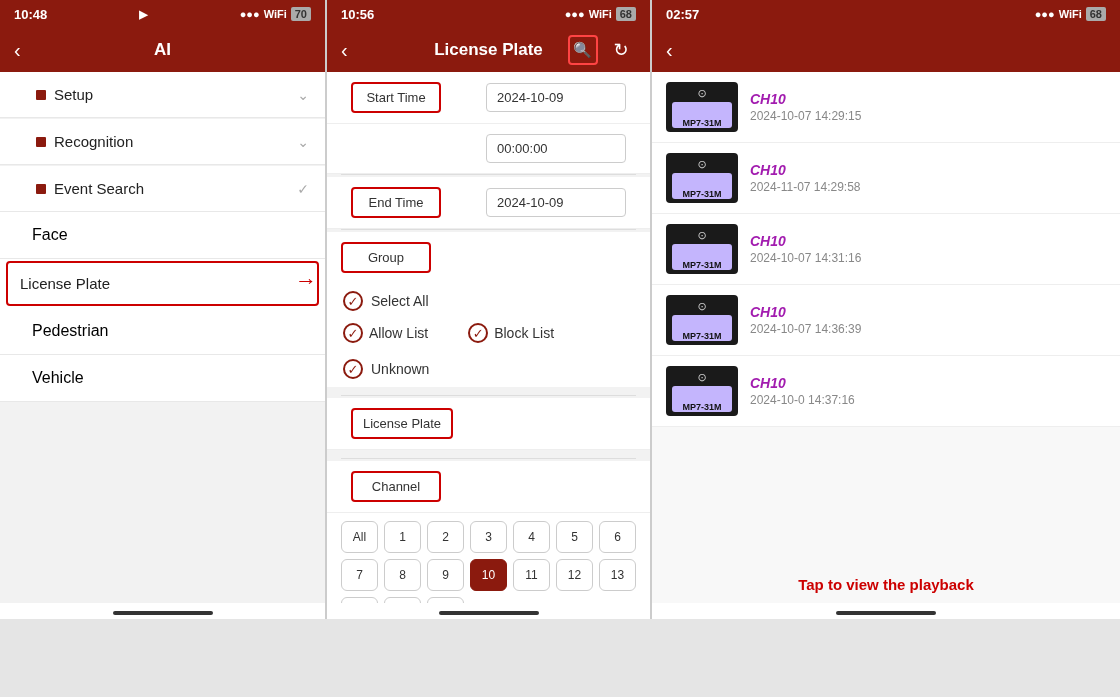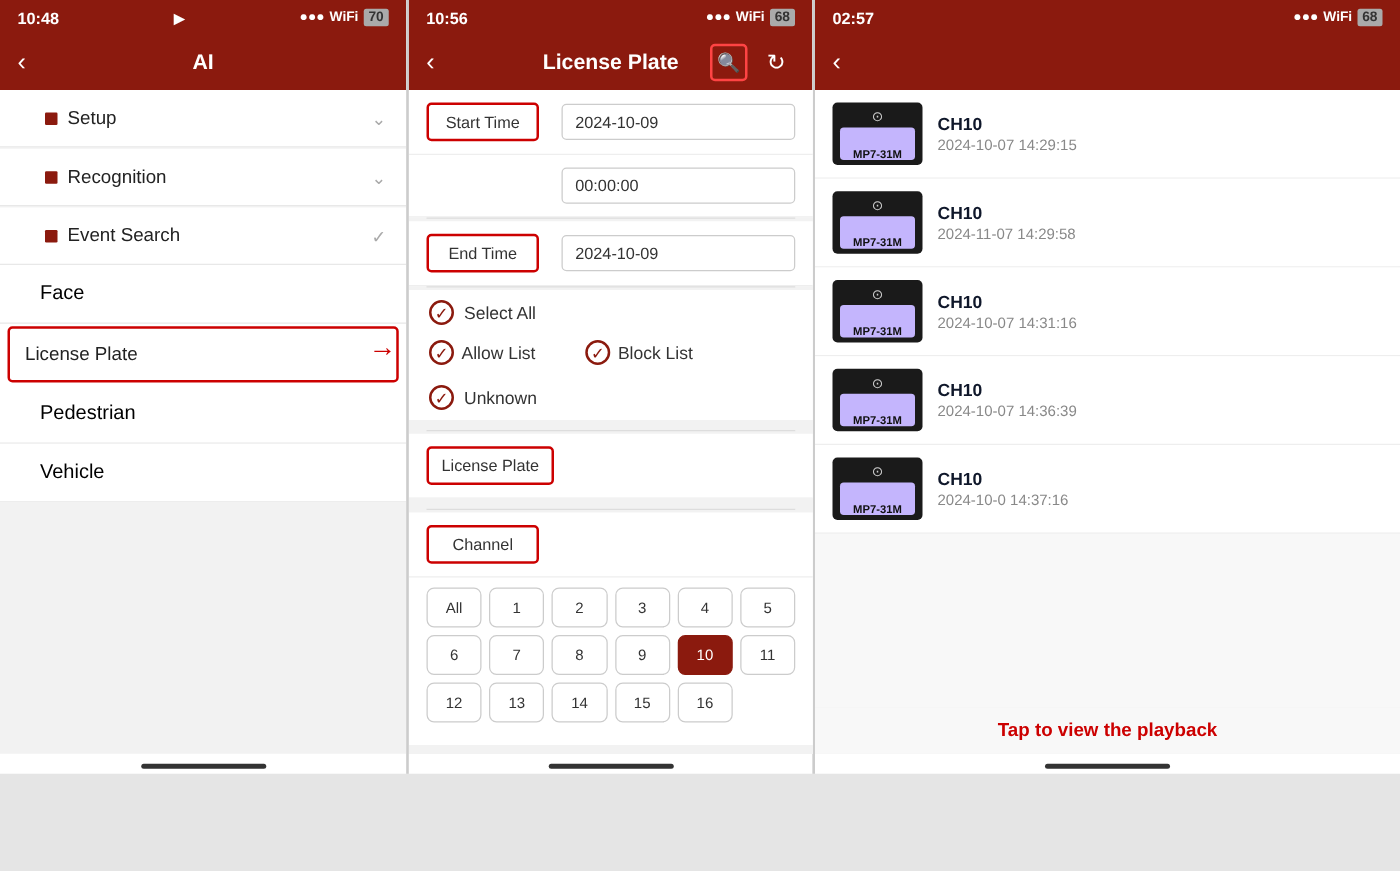--- a/index.html
+++ b/index.html
@@ -148,22 +148,23 @@
       background: #f2f2f2;
       padding-bottom: 10px;
     }
     .form-group {
       background: white;
       margin-bottom: 8px;
     }
     .form-row {
       display: flex;
       align-items: center;
-      padding: 10px 14px;
+      padding: 10px 24px;
       border-bottom: 1px solid #eee;
+      gap: 27px;
     }
     .form-label {
       border: 1px solid #aaa;
       border-radius: 4px;
       padding: 6px 10px;
       font-size: 13px;
       color: #333;
       min-width: 90px;
       text-align: center;
     }
@@ -210,21 +211,21 @@
       background: white;
       margin-bottom: 8px;
     }
     .group-header-row {
       display: flex;
       align-items: center;
       padding: 10px 14px;
     }
     .channel-grid {
       display: grid;
-      grid-template-columns: repeat(6, 1fr);
+      grid-template-columns: repeat(7, 1fr);
       gap: 6px;
       padding: 8px 14px 14px;
     }
     .channel-btn {
       border: 1px solid #ccc;
       border-radius: 6px;
       padding: 8px 4px;
       font-size: 12px;
       text-align: center;
       color: #333;
@@ -280,21 +281,22 @@
       color: #111;
     }
     .result-thumb .toyota-logo {
       font-size: 10px;
       color: #888;
       margin-bottom: 2px;
     }
     .result-info .channel {
       font-size: 14px;
       font-weight: 600;
-      color: #0f172a;
+      color: #a21caf;
+      font-style: italic;
     }
     .result-info .datetime {
       font-size: 12px;
       color: #888;
       margin-top: 2px;
     }
     .tap-hint {
       color: #cc0000;
       font-size: 15px;
       font-weight: 600;
@@ -419,20 +421,23 @@
     <div class="form-group" style="margin-bottom:0;margin-top:2px;">
       <div class="form-row">
         <div class="form-label highlight">End Time</div>
         <div class="form-value">2024-10-09</div>
       </div>
     </div>
 
     <div class="divider"></div>
 
     <div class="group-section" style="margin-top:2px;">
+      <div class="group-header-row">
+        <div class="form-label highlight">Group</div>
+      </div>
       <div class="checkbox-row">
         <div class="checkbox-icon">✓</div>
         <span class="checkbox-label">Select All</span>
       </div>
       <div style="display:flex;flex-direction:row;padding:4px 16px 8px;gap:40px;">
         <div style="display:flex;align-items:center;gap:6px;">
           <div class="checkbox-icon">✓</div>
           <span class="checkbox-label">Allow List</span>
         </div>
         <div style="display:flex;align-items:center;gap:6px;">

